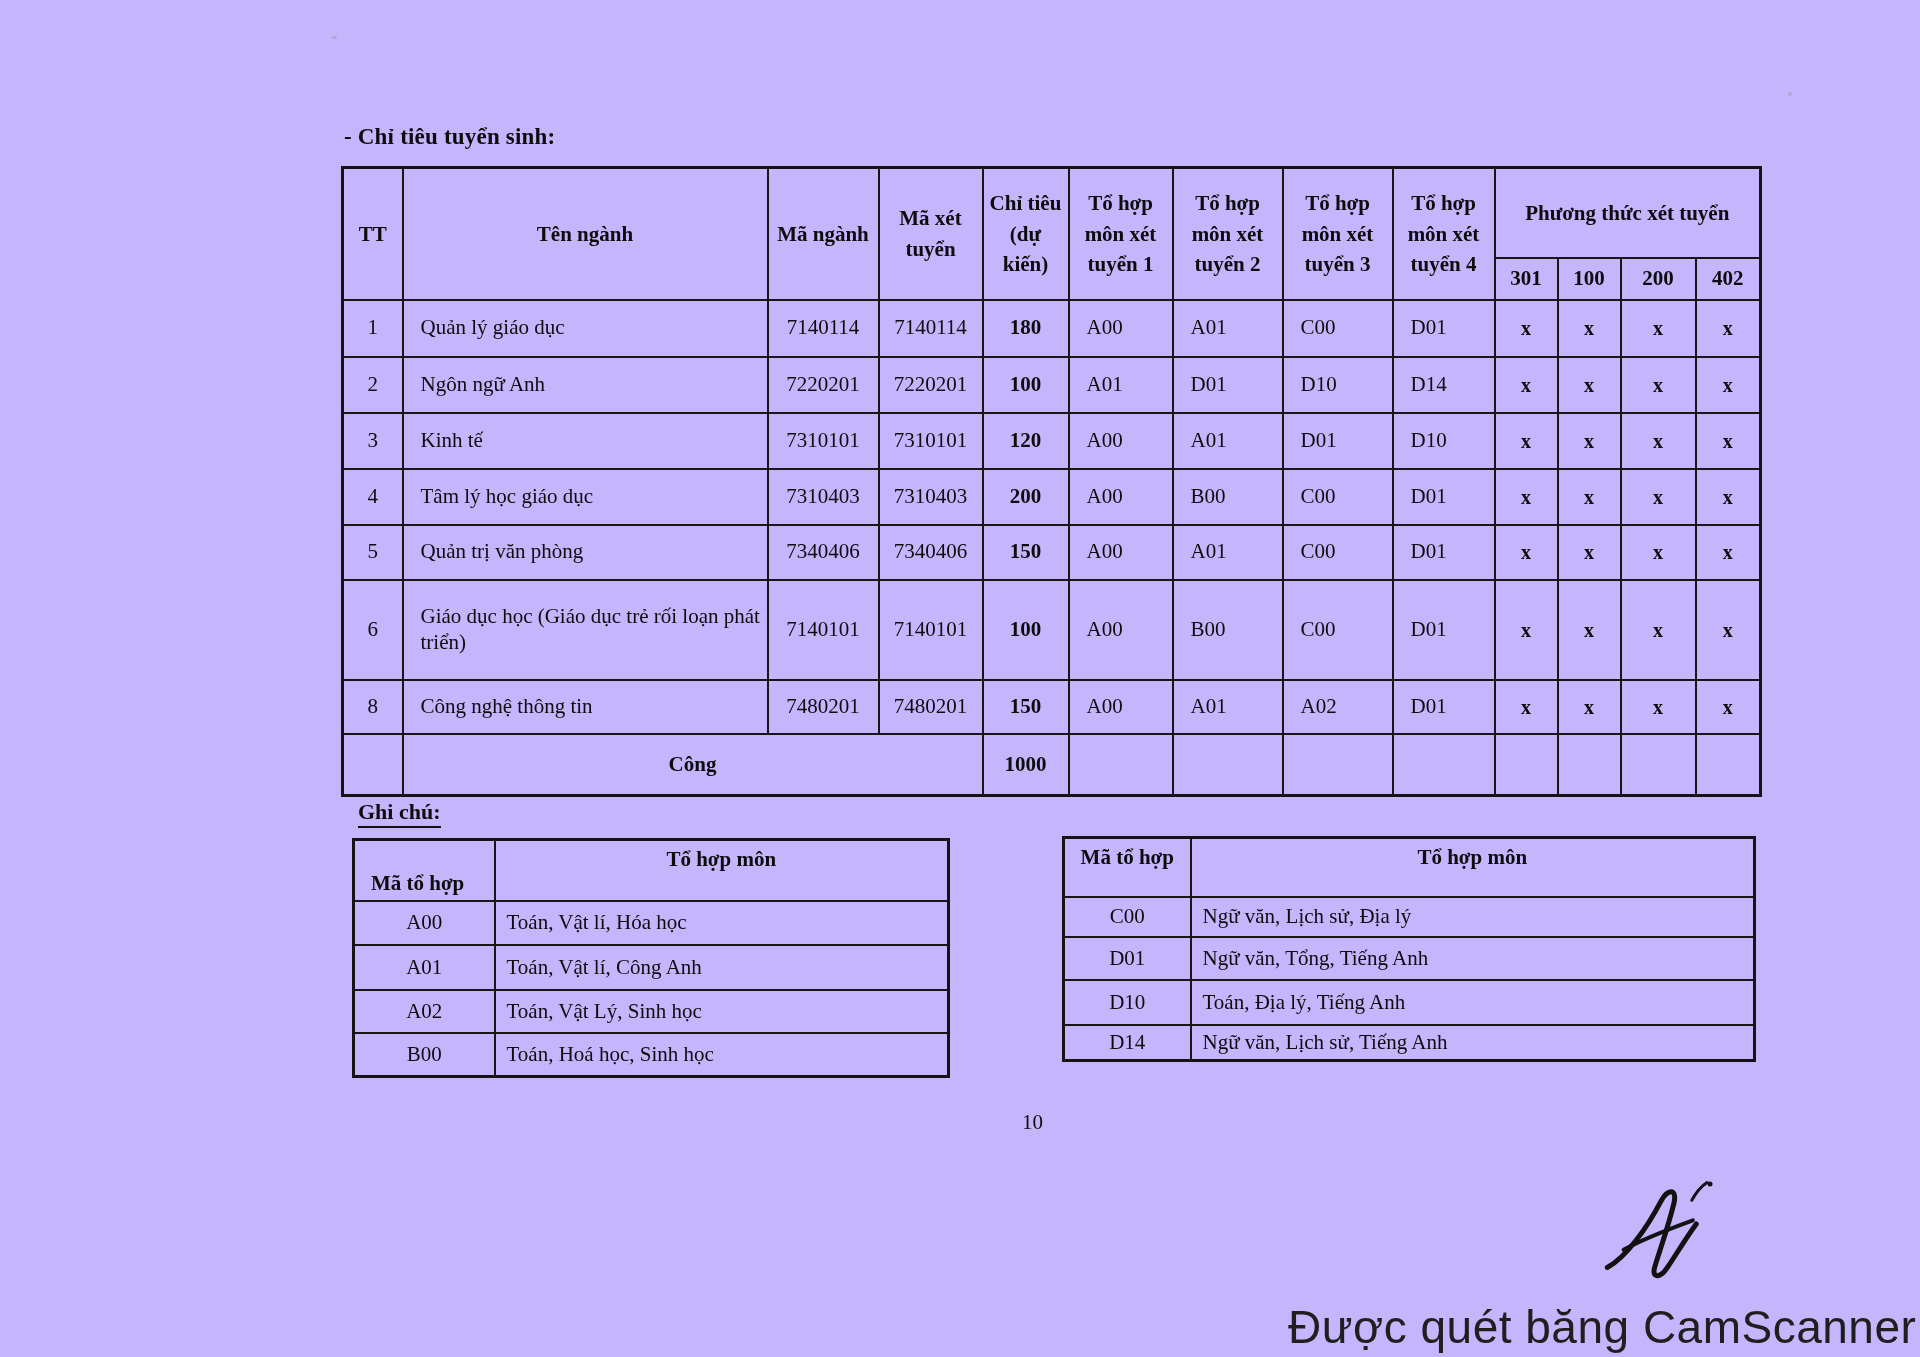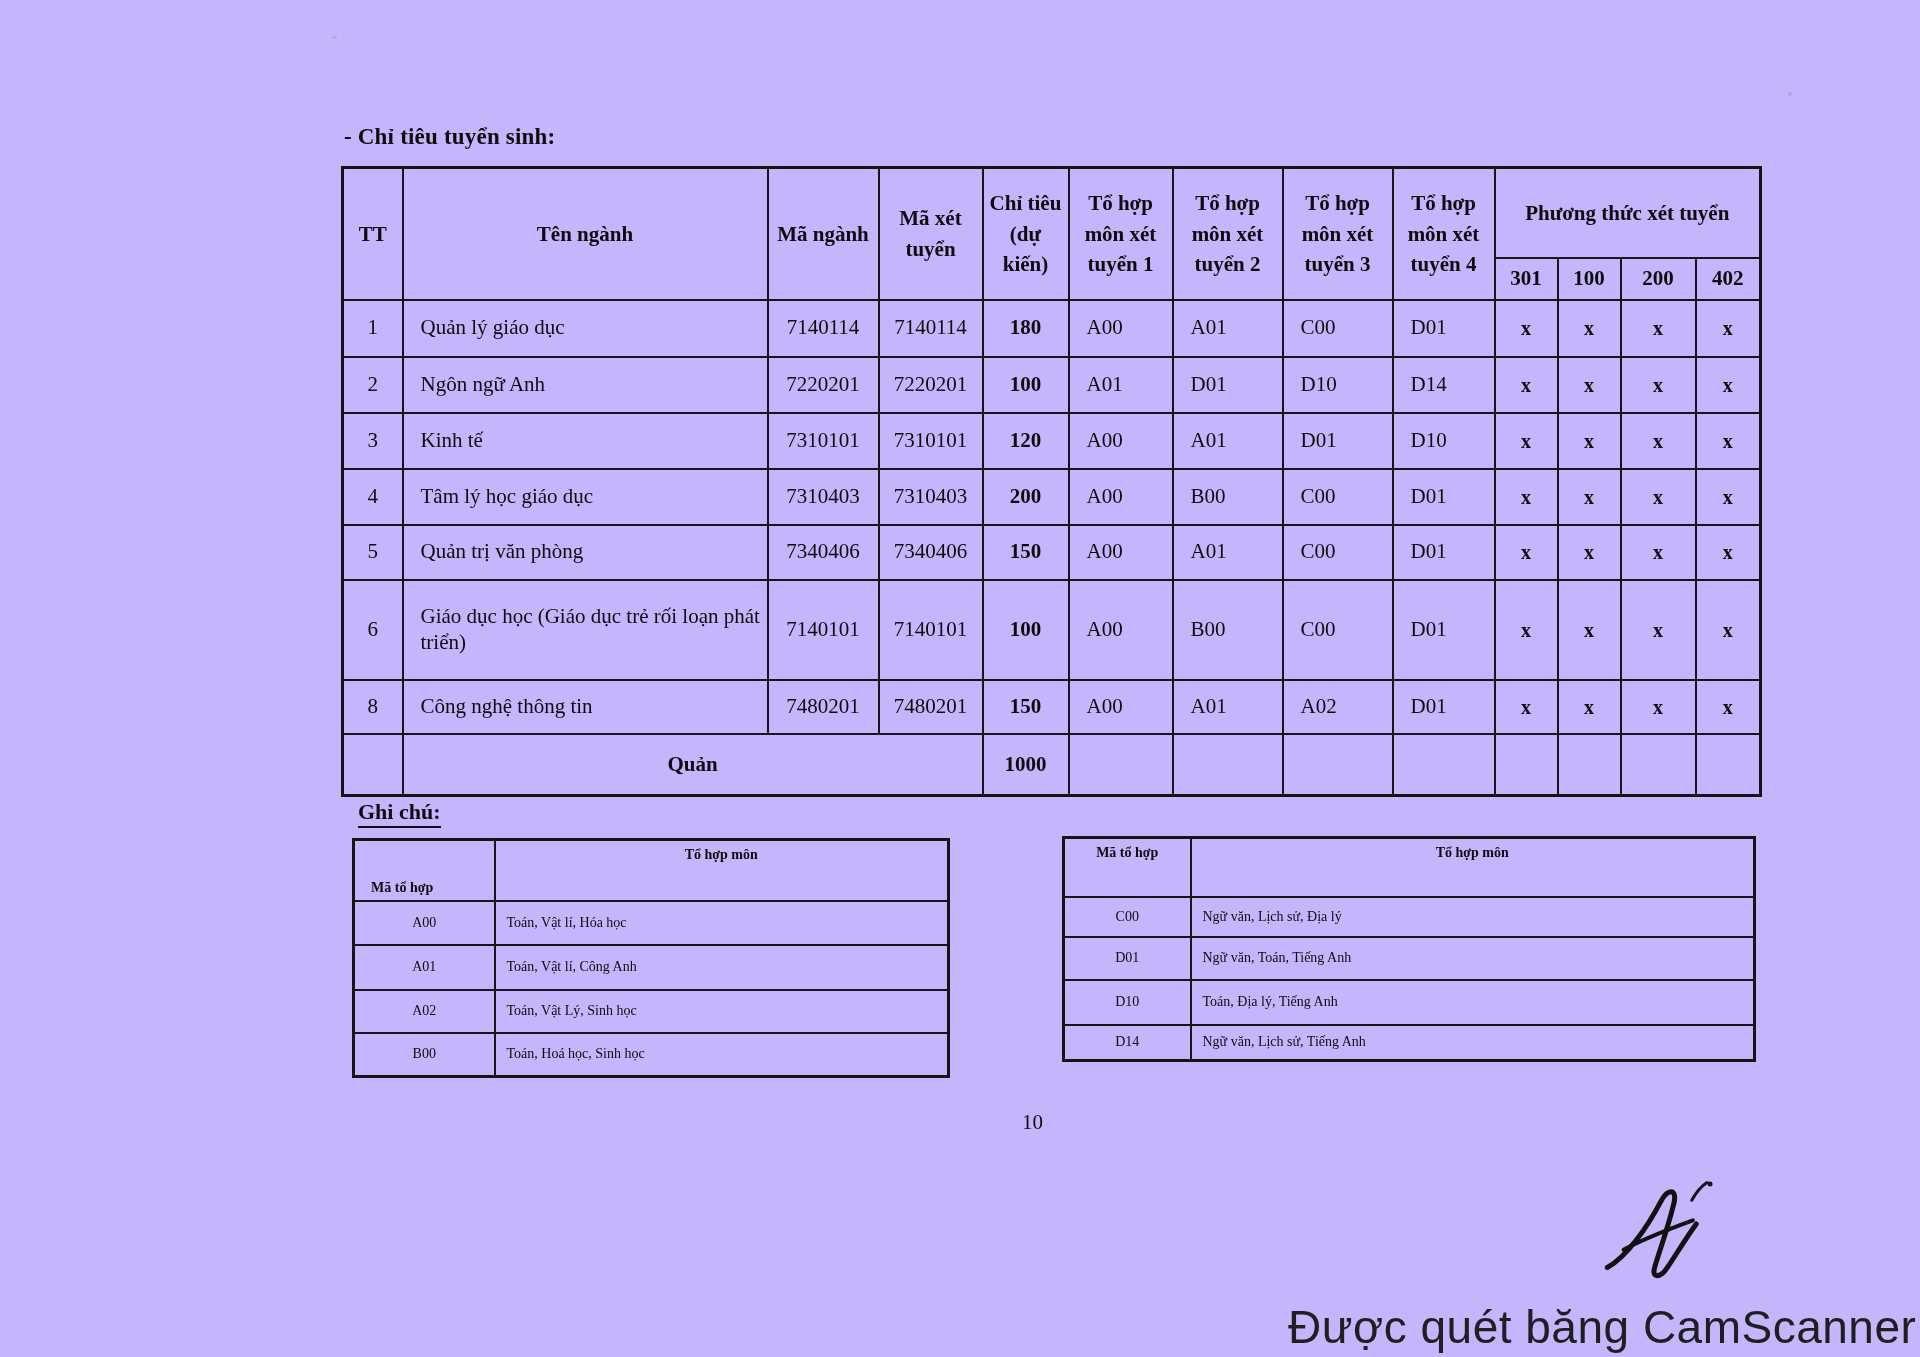--- a/index.html
+++ b/index.html
@@ -15,21 +15,21 @@
            padding:2px 3px;line-height:1.45;}
   .main td{font-size:21px;vertical-align:middle;padding:2px 4px;line-height:1.2;}
   td.c{text-align:center;}
   td.l{text-align:left;padding-left:17px;}
   td.b{font-weight:bold;}
   td.mark{font-weight:bold;text-align:center;font-size:20px;}
   
   .notes-label{left:358px;top:799px;font-size:22px;font-weight:bold;
                border-bottom:2px solid #111;padding-bottom:1px;}
   .legend{border:3px solid #141414;}
-  .legend th,.legend td{border:2px solid #161616;font-size:14px;padding:2px 6px;overflow:hidden;}
+  .legend th,.legend td{border:2px solid #161616;font-size:21px;padding:2px 6px;overflow:hidden;}
   .legend th{font-weight:bold;text-align:center;}
   .legend td.code{text-align:center;}
   .legend td.subj{text-align:left;padding-left:11px;}
   .legend-left{left:352px;top:838px;}
   .legend-right{left:1062px;top:836px;}
   th.va-b{vertical-align:bottom;padding-bottom:4px;}
   th.va-t{vertical-align:top;padding-top:6px;}
   .page-number{left:1022px;top:1110px;font-size:21px;font-weight:normal;}
   .watermark{left:1288px;top:1300px;font-family:"Liberation Sans","DejaVu Sans",sans-serif;
              font-size:46px;font-weight:400;color:#1f1f1f;letter-spacing:.5px;
@@ -181,21 +181,21 @@
         <td class="l">A01</td>
         <td class="l">A02</td>
         <td class="l">D01</td>
         <td class="mark">x</td>
         <td class="mark">x</td>
         <td class="mark">x</td>
         <td class="mark">x</td>
       </tr>
       <tr style="height:62px">
         <td class="c"></td>
-        <td colspan="3" class="c b">Quản</td>
+        <td colspan="3" class="c b">Công</td>
         <td class="c b">1000</td>
         <td></td>
         <td></td>
         <td></td>
         <td></td>
         <td></td>
         <td></td>
         <td></td>
         <td></td>
       </tr>
@@ -246,21 +246,21 @@
         <th class="va-t">Tổ hợp môn</th>
       </tr>
     </thead>
     <tbody>
       <tr style="height:40px">
         <td class="code">C00</td>
         <td class="subj">Ngữ văn, Lịch sử, Địa lý</td>
       </tr>
       <tr style="height:43px">
         <td class="code">D01</td>
-        <td class="subj">Ngữ văn, Toán, Tiếng Anh</td>
+        <td class="subj">Ngữ văn, Tổng, Tiếng Anh</td>
       </tr>
       <tr style="height:45px">
         <td class="code">D10</td>
         <td class="subj">Toán, Địa lý, Tiếng Anh</td>
       </tr>
       <tr style="height:36px">
         <td class="code">D14</td>
         <td class="subj">Ngữ văn, Lịch sử, Tiếng Anh</td>
       </tr>
     </tbody>

